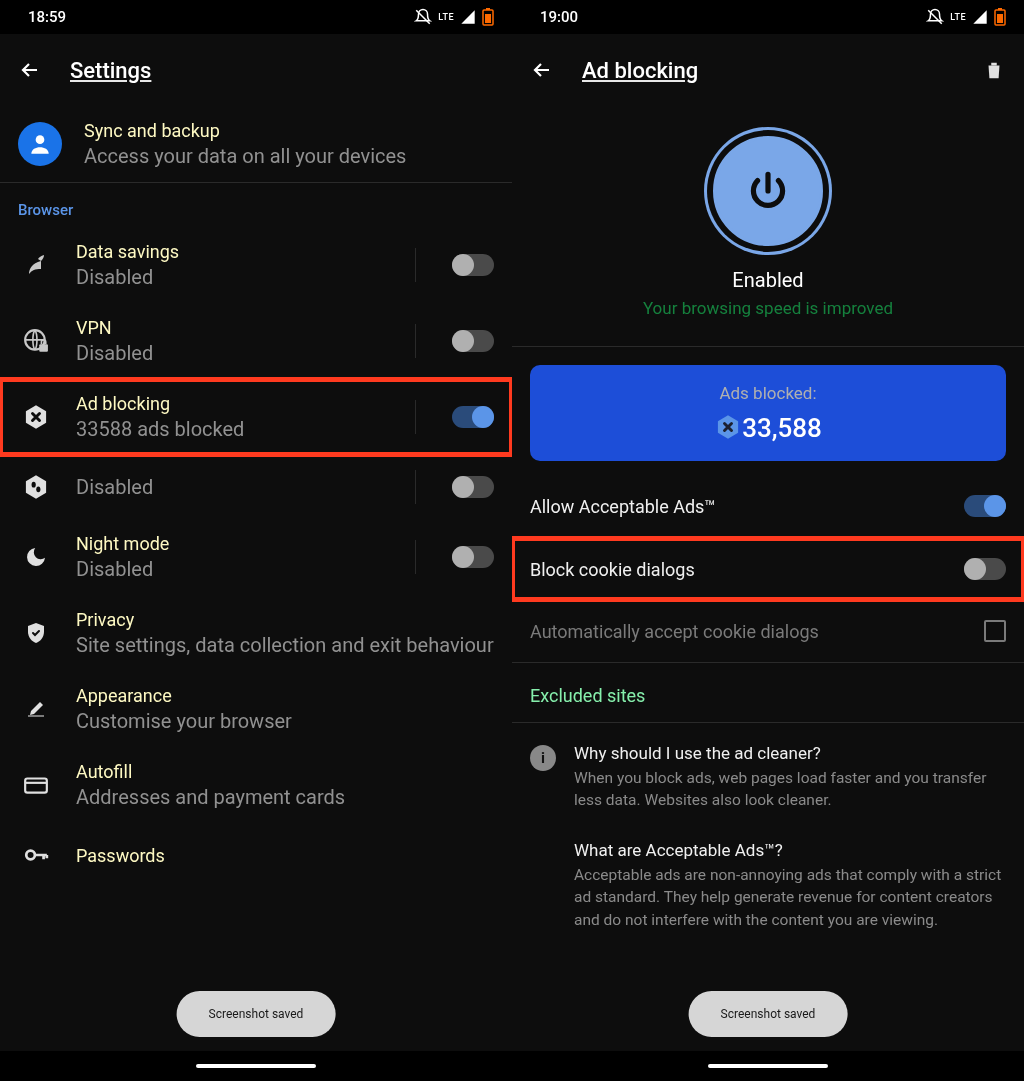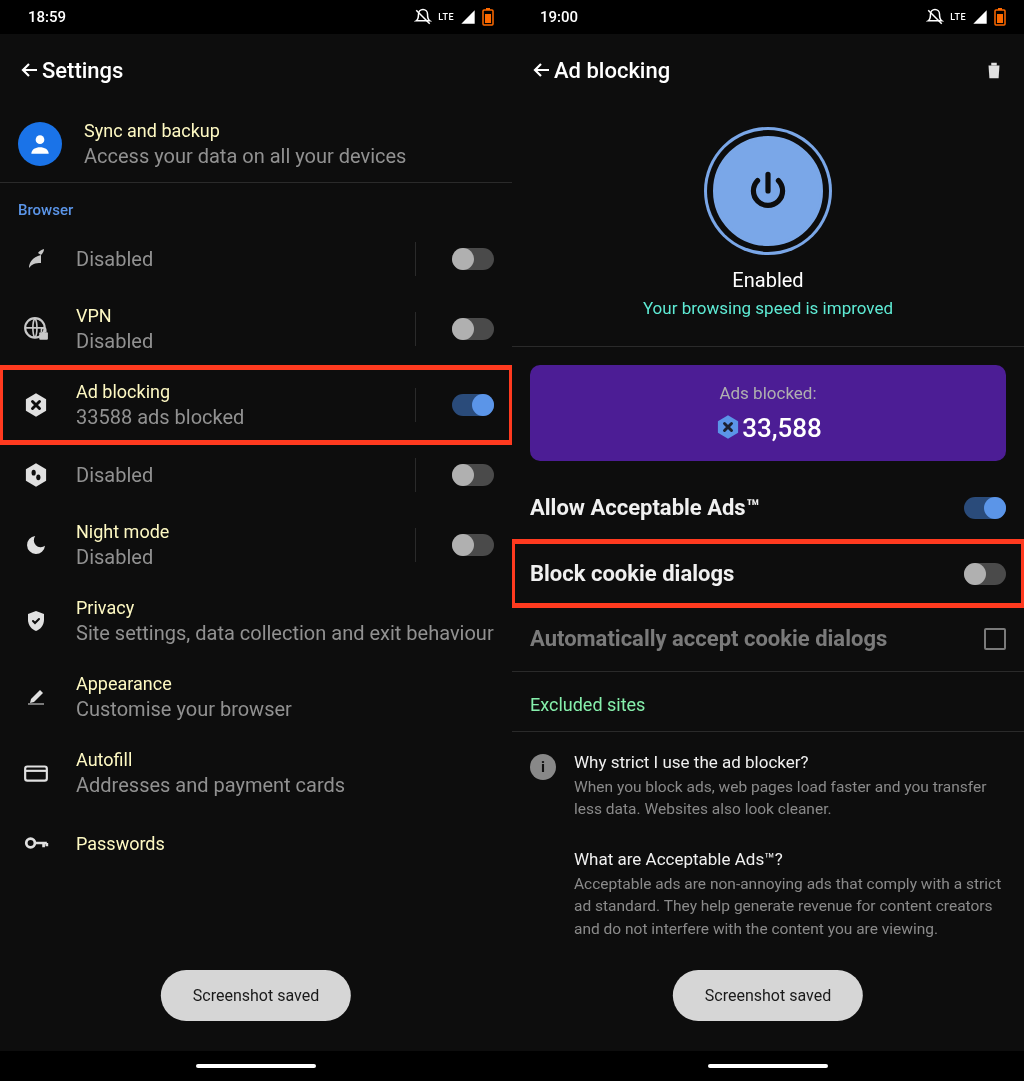--- a/index.html
+++ b/index.html
@@ -32,20 +32,22 @@
     color: #fff;
     background: #000;
   }
   .status-icons { display: flex; align-items: center; gap: 6px; }
   .lte { font-size: 9px; line-height: 1; letter-spacing: 0.5px; }
   .header {
     height: 72px;
     display: flex;
     align-items: center;
     padding: 0 18px;
+    gap: 28px;
+    text-decoration: underline;
   }
   .header-title { font-size: 22px; font-weight: 500; color: #fff; }
   .back-arrow, .trash-icon {
     width: 24px; height: 24px;
     display: flex; align-items: center; justify-content: center;
     color: #fff;
   }
   .trash-icon { margin-left: auto; }
   .content { flex: 1; overflow: hidden; }
   .row {
@@ -108,41 +110,41 @@
   .power-circle {
     width: 110px; height: 110px;
     border-radius: 50%;
     background: #7aa7e8;
     border: 3px solid #7aa7e8;
     box-shadow: 0 0 0 6px #0d0d0d, 0 0 0 9px #7aa7e8;
     display: flex; align-items: center; justify-content: center;
     margin-bottom: 22px;
   }
   .enabled-title { font-size: 20px; color: #fff; margin-bottom: 6px; }
-  .enabled-sub { font-size: 17px; color: #5eead4; }
+  .enabled-sub { font-size: 17px; color: #15803d; }
   .stats-card {
     margin: 18px 18px 14px 18px;
-    background: #4c1d95;
+    background: #1d4ed8;
     border-radius: 10px;
     padding: 18px 8px;
     display: flex; flex-direction: column; align-items: center;
     gap: 10px;
   }
   .stats-label { font-size: 17px; color: #b0b0b0; }
   .stats-row { display: flex; align-items: flex-start; }
   .stats-value { font-size: 26px; font-weight: 500; color: #fff; }
   .hex-icon {
     width: 28px; height: 28px;
   }
   .flat-row {
     display: flex; align-items: center;
     padding: 20px 18px;
     gap: 18px;
   }
-  .flat-title { flex: 1; font-size: 22px; color: #f0f0f0; font-weight: bold; }
+  .flat-title { flex: 1; font-size: 18px; color: #f0f0f0; }
   .flat-title.dim { color: #7a7a7a; }
   .checkbox {
     width: 22px; height: 22px;
     border: 2px solid #7a7a7a;
     border-radius: 2px;
   }
   .section-header {
     padding: 22px 18px 16px 18px;
     font-size: 18px;
     color: #86efac;
@@ -162,28 +164,28 @@
     font-weight: bold;
     flex-shrink: 0;
     margin-top: 2px;
   }
   .info-icon.blank { background: transparent; }
   .info-text { flex: 1; display: flex; flex-direction: column; gap: 4px; }
   .info-title { font-size: 17px; color: #f0f0f0; }
   .info-body { font-size: 15.5px; color: #8a8a8a; line-height: 1.45; }
   .toast {
     position: absolute;
-    bottom: 60px;
+    bottom: 44px;
     left: 50%;
     transform: translateX(-50%);
     background: #d6d6d6;
     color: #1a1a1a;
     padding: 16px 32px;
     border-radius: 28px;
-    font-size: 16px;
+    font-size: 12px;
   }
   .nav-bar {
     position: absolute;
     bottom: 0; left: 0; right: 0;
     height: 30px;
     display: flex;
     justify-content: center;
     align-items: center;
     background: #000;
   }
@@ -243,20 +245,21 @@
     <div class="section-label">Browser</div>
 
     <div class="row">
       <span class="row-icon">
         <svg width="24" height="24" viewBox="0 0 24 24" fill="#c8c8c8">
             <path d="M17 8C8 10 5 16 5 21c3-4 6-5 12-5 0-3 0-6 0-8z"></path>
             <path d="M17 8c2-2 3-4 3-6-3 1-5 2-6 4 1 1 2 1 3 2z"></path>
           </svg>
       </span>
       <div class="row-text">
+        <span class="row-title">Data savings</span>
         <span class="row-sub">Disabled</span>
       </div>
       <span class="toggle-sep"></span>
       <span class="toggle"></span>
     </div>
 
     <div class="row">
       <span class="row-icon">
         <svg width="26" height="26" viewBox="0 0 24 24" fill="#c8c8c8">
             <circle cx="11" cy="11" r="9" fill="none" stroke="#c8c8c8" stroke-width="2"></circle>
@@ -449,21 +452,21 @@
       <span class="checkbox"></span>
     </div>
     <div class="divider"></div>
 
     <div class="section-header">Excluded sites</div>
     <div class="divider"></div>
 
     <div class="info-row" style="padding-top:20px">
       <span class="info-icon">i</span>
       <div class="info-text">
-        <span class="info-title">Why strict I use the ad blocker?</span>
+        <span class="info-title">Why should I use the ad cleaner?</span>
         <span class="info-body">When you block ads, web pages load faster and you transfer less data. Websites also look cleaner.</span>
       </div>
     </div>
 
     <div class="info-row" style="padding-top:16px">
       <span class="info-icon blank"></span>
       <div class="info-text">
         <span class="info-title">What are Acceptable Ads™?</span>
         <span class="info-body">Acceptable ads are non-annoying ads that comply with a strict ad standard. They help generate revenue for content creators and do not interfere with the content you are viewing.</span>
       </div>

